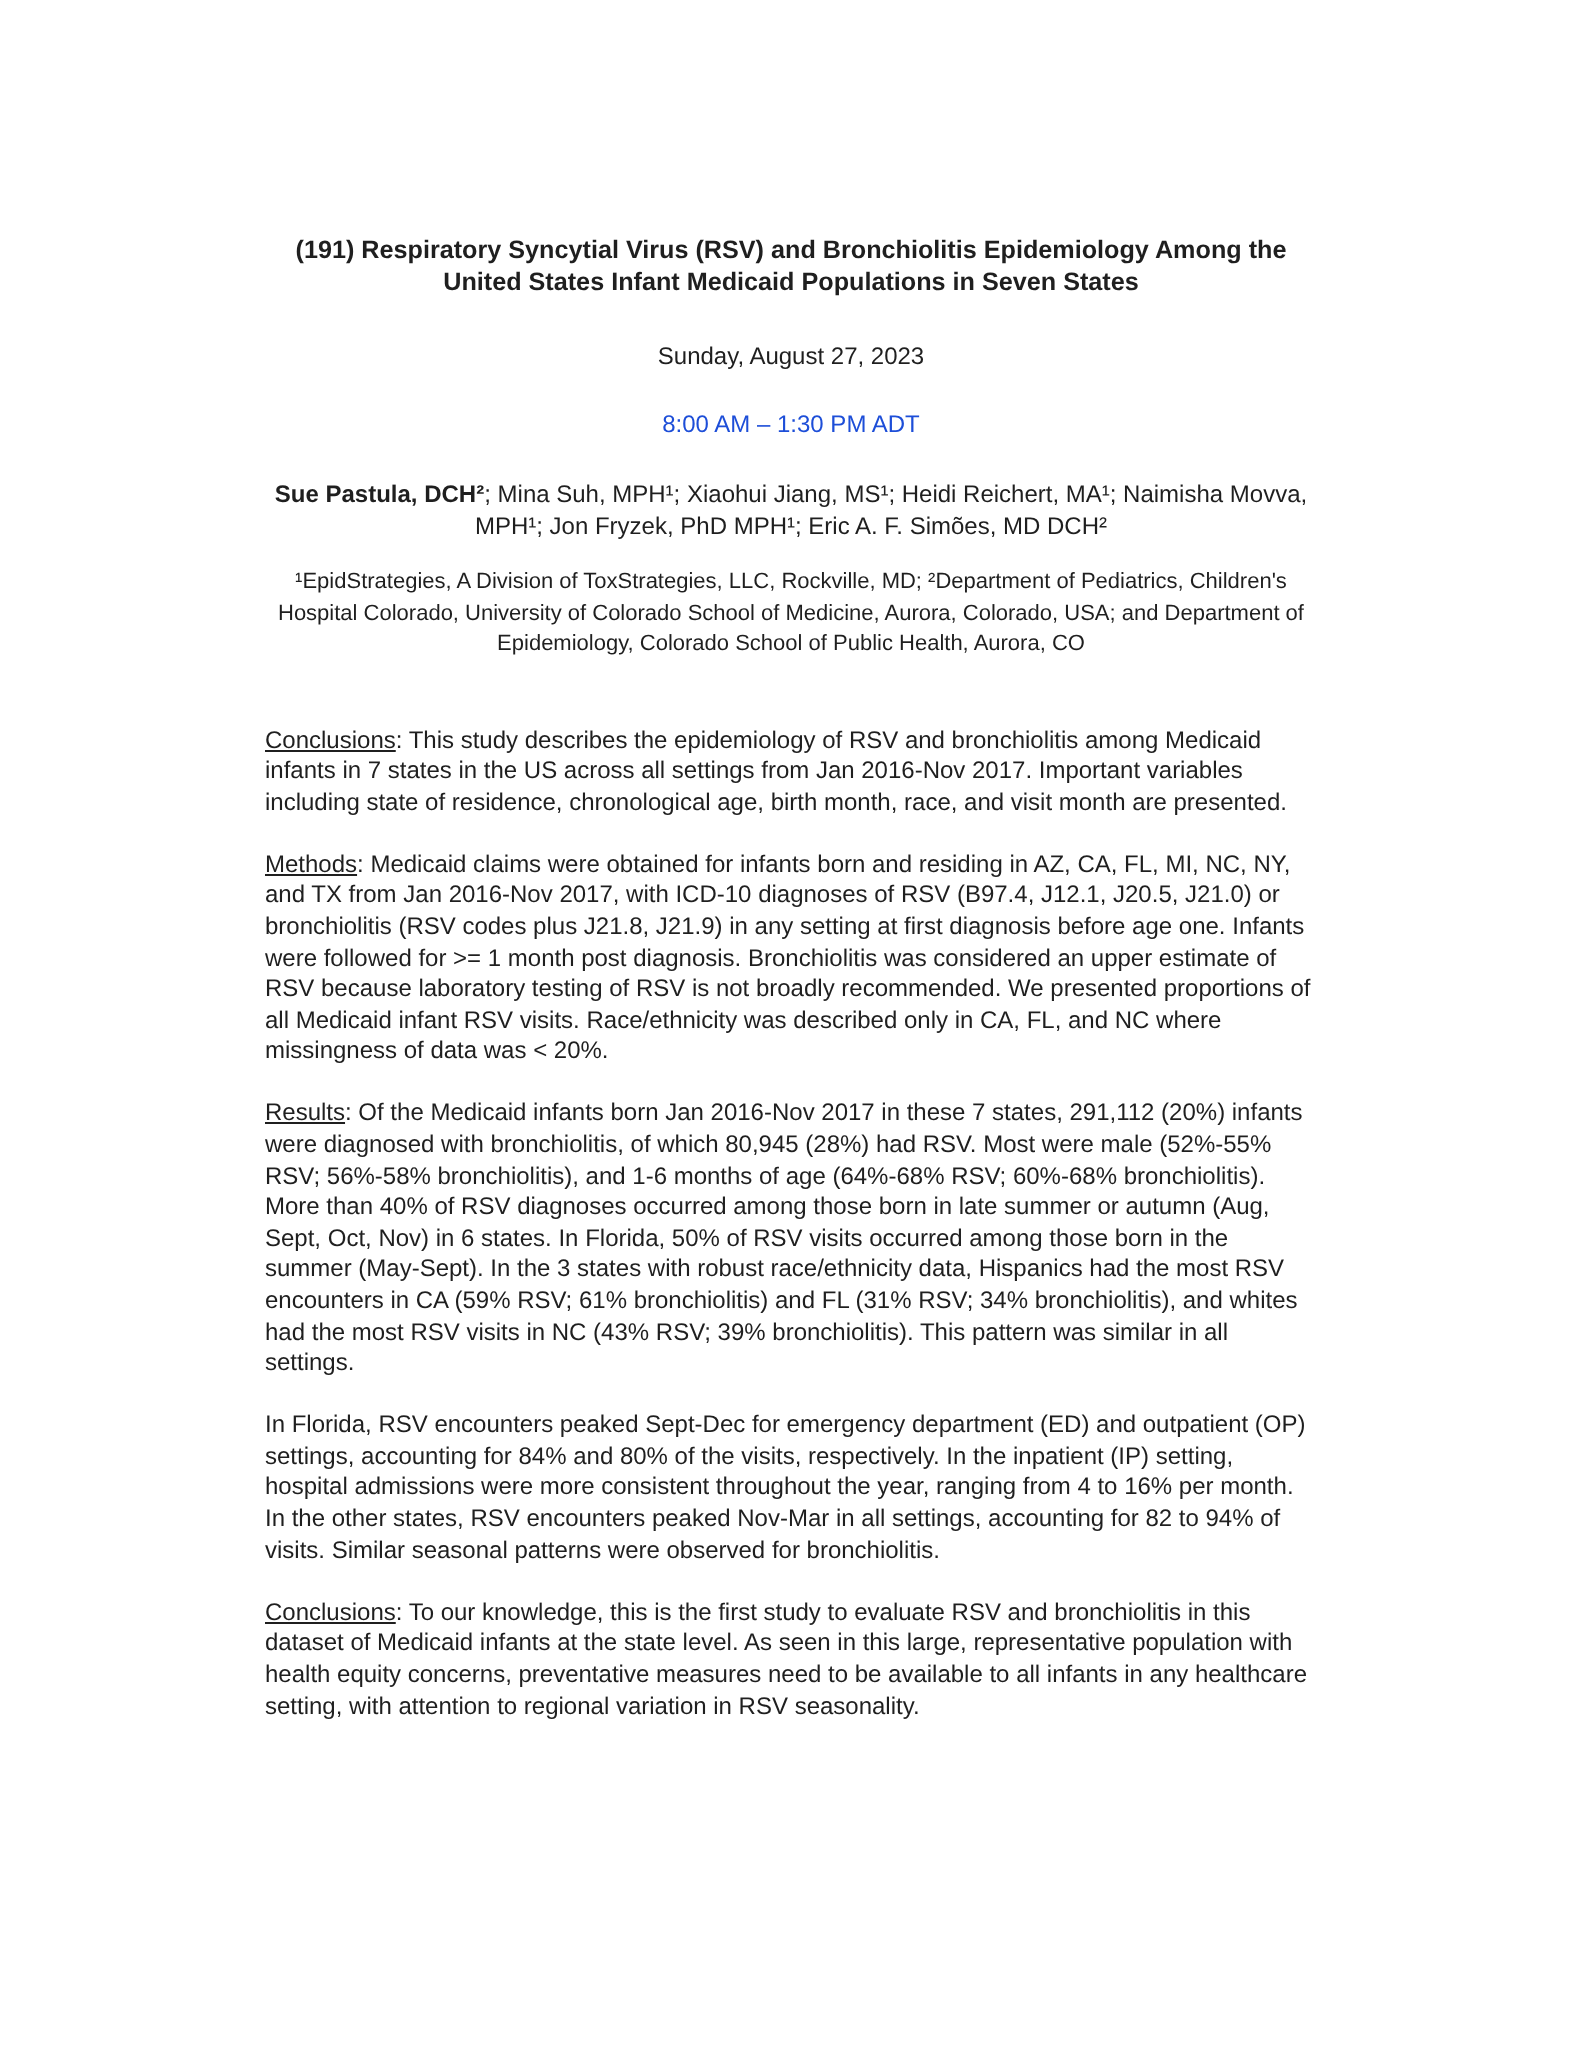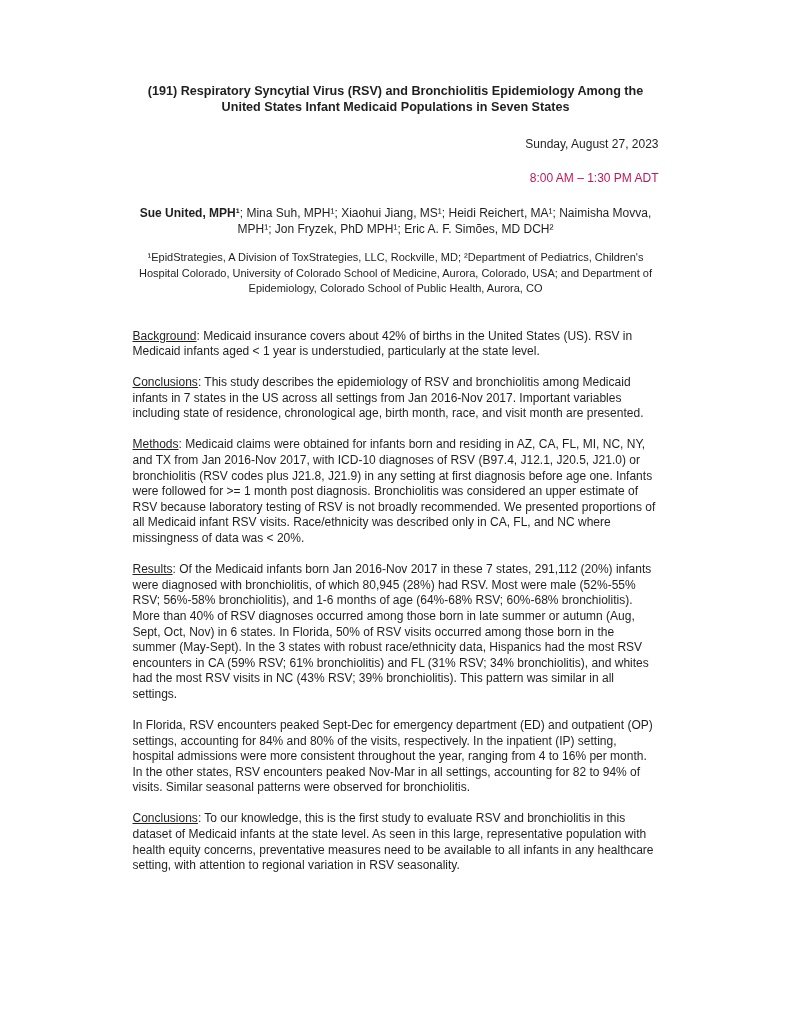--- a/index.html
+++ b/index.html
@@ -4,38 +4,37 @@
 <style>
   * { margin: 0; padding: 0; box-sizing: border-box; }
   html, body { background: #ffffff; }
   .page {
     width: 660px;
     height: 1024px;
     margin: 0 auto;
     background: #ffffff;
     font-family: "Liberation Sans", "DejaVu Sans", sans-serif;
     color: #1f1f1f;
-    padding: 84px 67px 0 67px;
+    padding: 118px 67px 0 67px;
     overflow: hidden;
   }
   .hdr { text-align: center; }
   .title {
     font-weight: bold;
     font-size: 12.6px;
     line-height: 15.5px;
     margin: 0 auto 22px auto;
     max-width: 660px;
   }
   .meta-line {
     font-size: 12px;
     line-height: 14px;
     margin-bottom: 20px;
-    text-align: right;
   }
-  .time-line { color: #be185d; }
+  .time-line { color: #1d4ed8; }
   .authors {
     font-size: 12px;
     line-height: 16px;
     margin: 0 auto 13px auto;
     max-width: 660px;
   }
   .authors .lead { font-weight: bold; }
   .affiliations {
     font-size: 11px;
     line-height: 15.5px;
@@ -56,28 +55,27 @@
 <div class="page">
 
   <div class="hdr">
     <div class="title">(191) Respiratory Syncytial Virus (RSV) and Bronchiolitis Epidemiology Among the United States Infant Medicaid Populations in Seven States</div>
 
     <div class="meta-line">Sunday, August 27, 2023</div>
 
     <div class="meta-line time-line">8:00 AM – 1:30 PM ADT</div>
 
 
-    <div class="authors"><span class="lead">Sue United, MPH¹</span><span>; Mina Suh, MPH¹; Xiaohui Jiang, MS¹; Heidi Reichert, MA¹; Naimisha Movva, MPH¹; Jon Fryzek, PhD MPH¹; Eric A. F. Simões, MD DCH²</span></div>
+    <div class="authors"><span class="lead">Sue Pastula, DCH²</span><span>; Mina Suh, MPH¹; Xiaohui Jiang, MS¹; Heidi Reichert, MA¹; Naimisha Movva, MPH¹; Jon Fryzek, PhD MPH¹; Eric A. F. Simões, MD DCH²</span></div>
 
     <div class="affiliations">¹EpidStrategies, A Division of ToxStrategies, LLC, Rockville, MD; ²Department of Pediatrics, Children's Hospital Colorado, University of Colorado School of Medicine, Aurora, Colorado, USA; and Department of Epidemiology, Colorado School of Public Health, Aurora, CO</div>
   </div>
 
   <div class="abstract">
 
-    <p><span class="sec-label">Background</span><span>: Medicaid insurance covers about 42% of births in the United States (US). RSV in Medicaid infants aged &lt; 1 year is understudied, particularly at the state level.</span></p>
 
     <p><span class="sec-label">Conclusions</span><span>: This study describes the epidemiology of RSV and bronchiolitis among Medicaid infants in 7 states in the US across all settings from Jan 2016-Nov 2017. Important variables including state of residence, chronological age, birth month, race, and visit month are presented.</span></p>
 
     <p><span class="sec-label">Methods</span><span>: Medicaid claims were obtained for infants born and residing in AZ, CA, FL, MI, NC, NY, and TX from Jan 2016-Nov 2017, with ICD-10 diagnoses of RSV (B97.4, J12.1, J20.5, J21.0) or bronchiolitis (RSV codes plus J21.8, J21.9) in any setting at first diagnosis before age one. Infants were followed for &gt;= 1 month post diagnosis. Bronchiolitis was considered an upper estimate of RSV because laboratory testing of RSV is not broadly recommended. We presented proportions of all Medicaid infant RSV visits. Race/ethnicity was described only in CA, FL, and NC where missingness of data was &lt; 20%.</span></p>
 
     <p><span class="sec-label">Results</span><span>: Of the Medicaid infants born Jan 2016-Nov 2017 in these 7 states, 291,112 (20%) infants were diagnosed with bronchiolitis, of which 80,945 (28%) had RSV. Most were male (52%-55% RSV; 56%-58% bronchiolitis), and 1-6 months of age (64%-68% RSV; 60%-68% bronchiolitis). More than 40% of RSV diagnoses occurred among those born in late summer or autumn (Aug, Sept, Oct, Nov) in 6 states. In Florida, 50% of RSV visits occurred among those born in the summer (May-Sept). In the 3 states with robust race/ethnicity data, Hispanics had the most RSV encounters in CA (59% RSV; 61% bronchiolitis) and FL (31% RSV; 34% bronchiolitis), and whites had the most RSV visits in NC (43% RSV; 39% bronchiolitis). This pattern was similar in all settings.</span></p>
 
     <p><span class="sec-label"></span><span>In Florida, RSV encounters peaked Sept-Dec for emergency department (ED) and outpatient (OP) settings, accounting for 84% and 80% of the visits, respectively. In the inpatient (IP) setting, hospital admissions were more consistent throughout the year, ranging from 4 to 16% per month. In the other states, RSV encounters peaked Nov-Mar in all settings, accounting for 82 to 94% of visits. Similar seasonal patterns were observed for bronchiolitis.</span></p>
 
     <p><span class="sec-label">Conclusions</span><span>: To our knowledge, this is the first study to evaluate RSV and bronchiolitis in this dataset of Medicaid infants at the state level. As seen in this large, representative population with health equity concerns, preventative measures need to be available to all infants in any healthcare setting, with attention to regional variation in RSV seasonality.</span></p>

